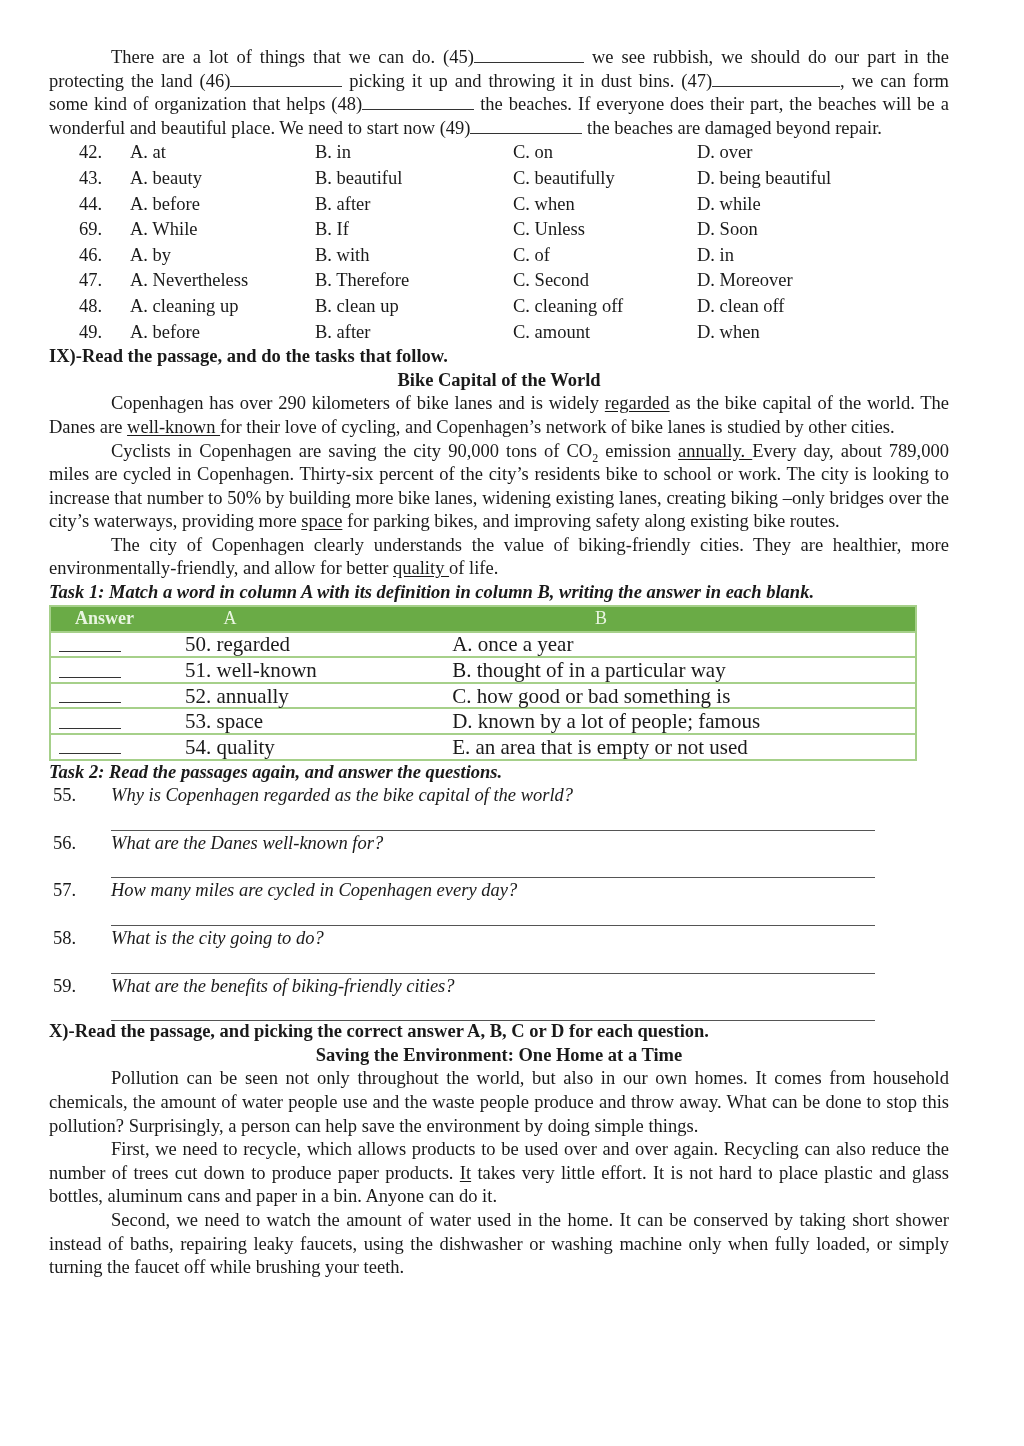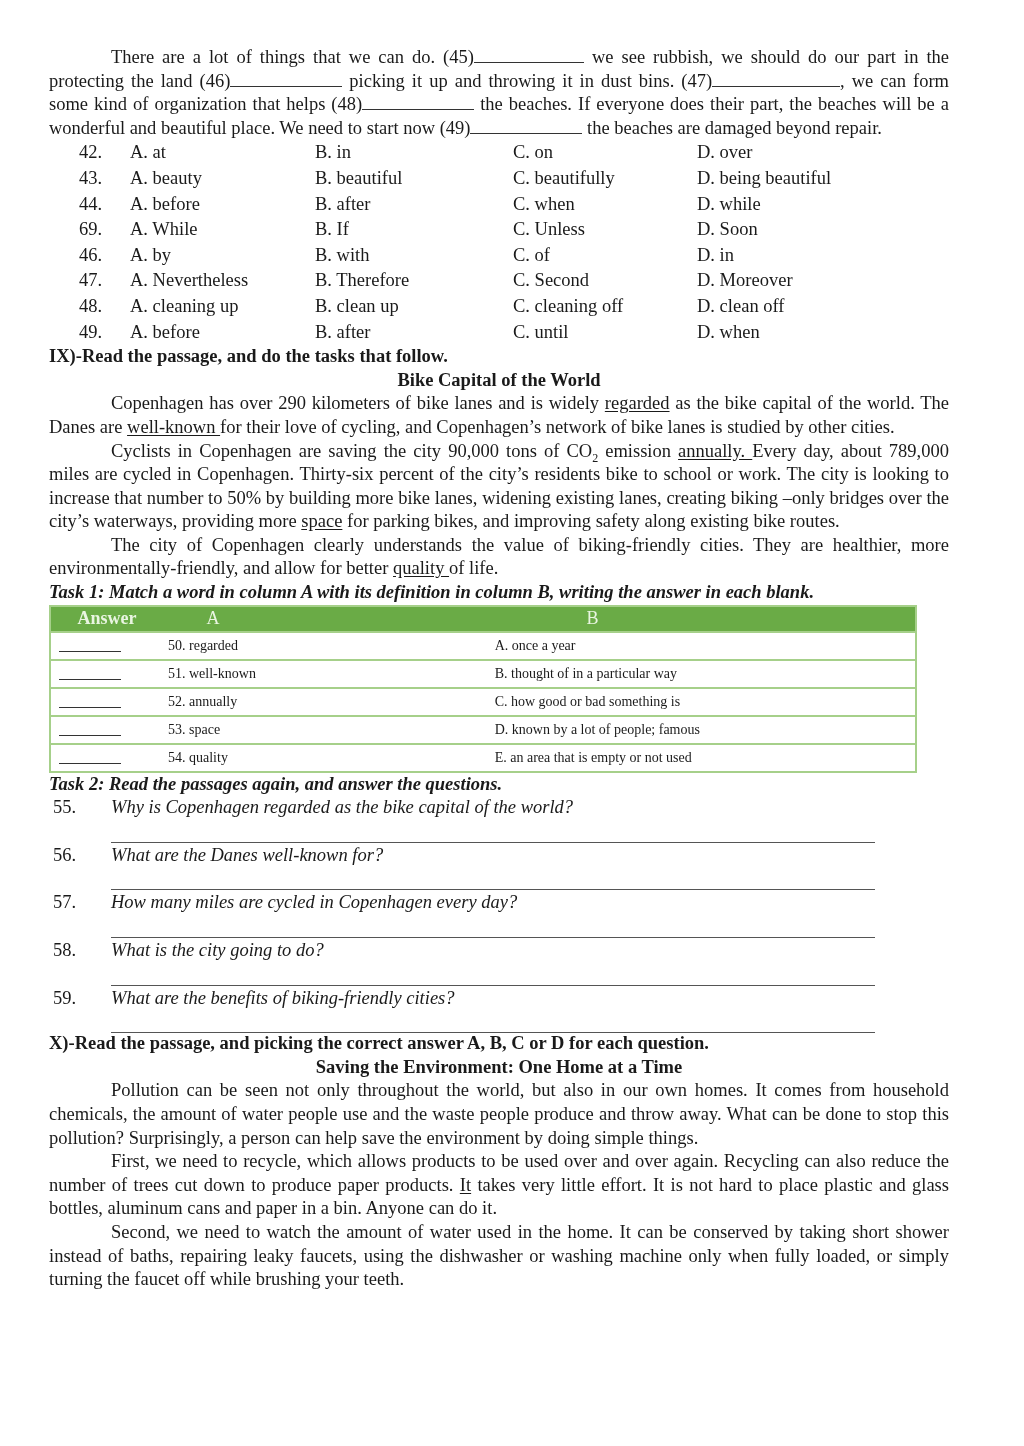--- a/index.html
+++ b/index.html
@@ -53,29 +53,29 @@
       border: 2px solid #a6d08a;
     }
     .match th {
       background: #6aab46;
       color: #e9f5e1;
       font-weight: bold;
       height: 24px;
       padding: 0;
       font-size: 18px;
     }
-    .match th.h-ans { text-align: center; padding-left: 7px; width: 98px; }
+    .match th.h-ans { text-align: left; padding-left: 24px; width: 98px; }
     .match th.h-a { text-align: center; width: 114px; font-weight: normal; }
     .match th.h-b { text-align: center; font-weight: normal; }
     .match td {
       height: 23.6px;
       padding: 0;
       border-top: 2px solid #a6d08a;
       line-height: 22px;
-      font-size: 14px;
+      font-size: 21px;
     }
     .match td.ans { padding-left: 8px; }
     .match td.ans span { display: inline-block; width: 62px; border-bottom: 1px solid #333; height: 18px; }
     .match td.wa { padding-left: 12px; width: 212px; }
     .match td.wb { padding-left: 0; }
 
     .qs { margin: 0; }
     .q { display: flex; line-height: 23.6px; }
     .q .qn { width: 62px; padding-left: 4px; box-sizing: border-box; }
     .q .qt { flex: 1; font-style: italic; }
@@ -142,21 +142,21 @@
           <td class="num">48.</td>
           <td class="mc-a">A. cleaning up</td>
           <td class="mc-b">B. clean up</td>
           <td class="mc-c">C. cleaning off</td>
           <td class="mc-d">D. clean off</td>
         </tr>
         <tr class="mc-row">
           <td class="num">49.</td>
           <td class="mc-a">A. before</td>
           <td class="mc-b">B. after</td>
-          <td class="mc-c">C. until</td>
+          <td class="mc-c">C. amount</td>
           <td class="mc-d">D. when</td>
         </tr>
       </tbody>
   </table>
 
   <p class="section-head">IX)-Read the passage, and do the tasks that follow.</p>
   <p class="title">Bike Capital of the World</p>
 
   <p class="para"><span class="indent"></span><span>Copenhagen has over 290 kilometers of bike lanes and is widely </span><u>regarded</u><span> as the bike capital of the world. The Danes are </span><u>well-known </u><span>for their love of cycling, and Copenhagen’s network of bike lanes is studied by other cities.</span></p>
 

